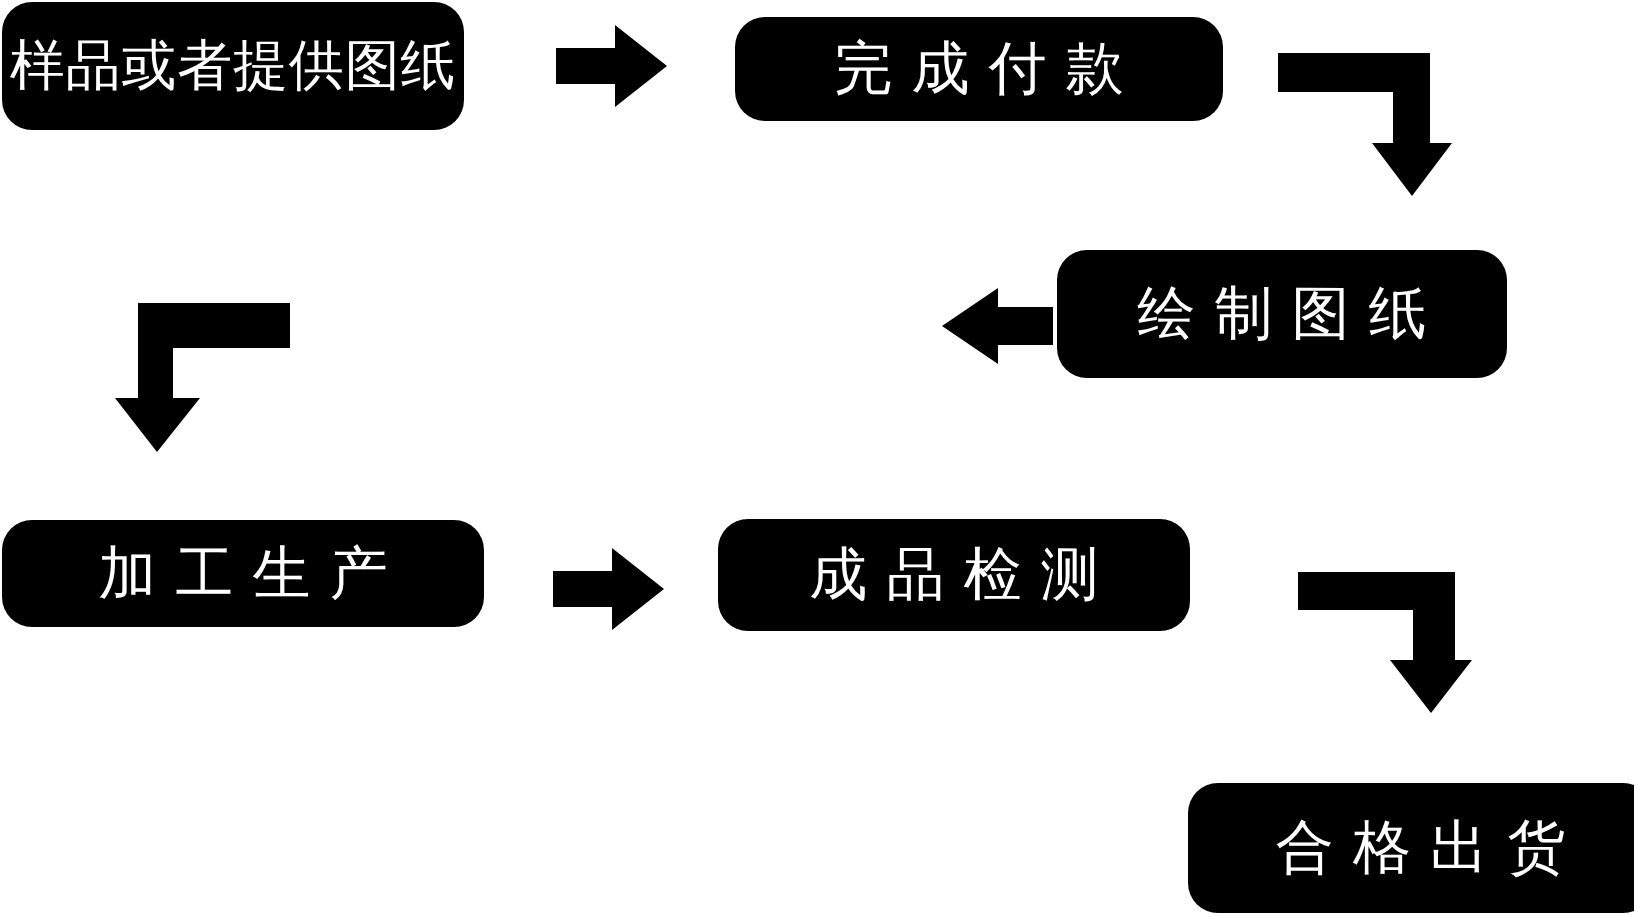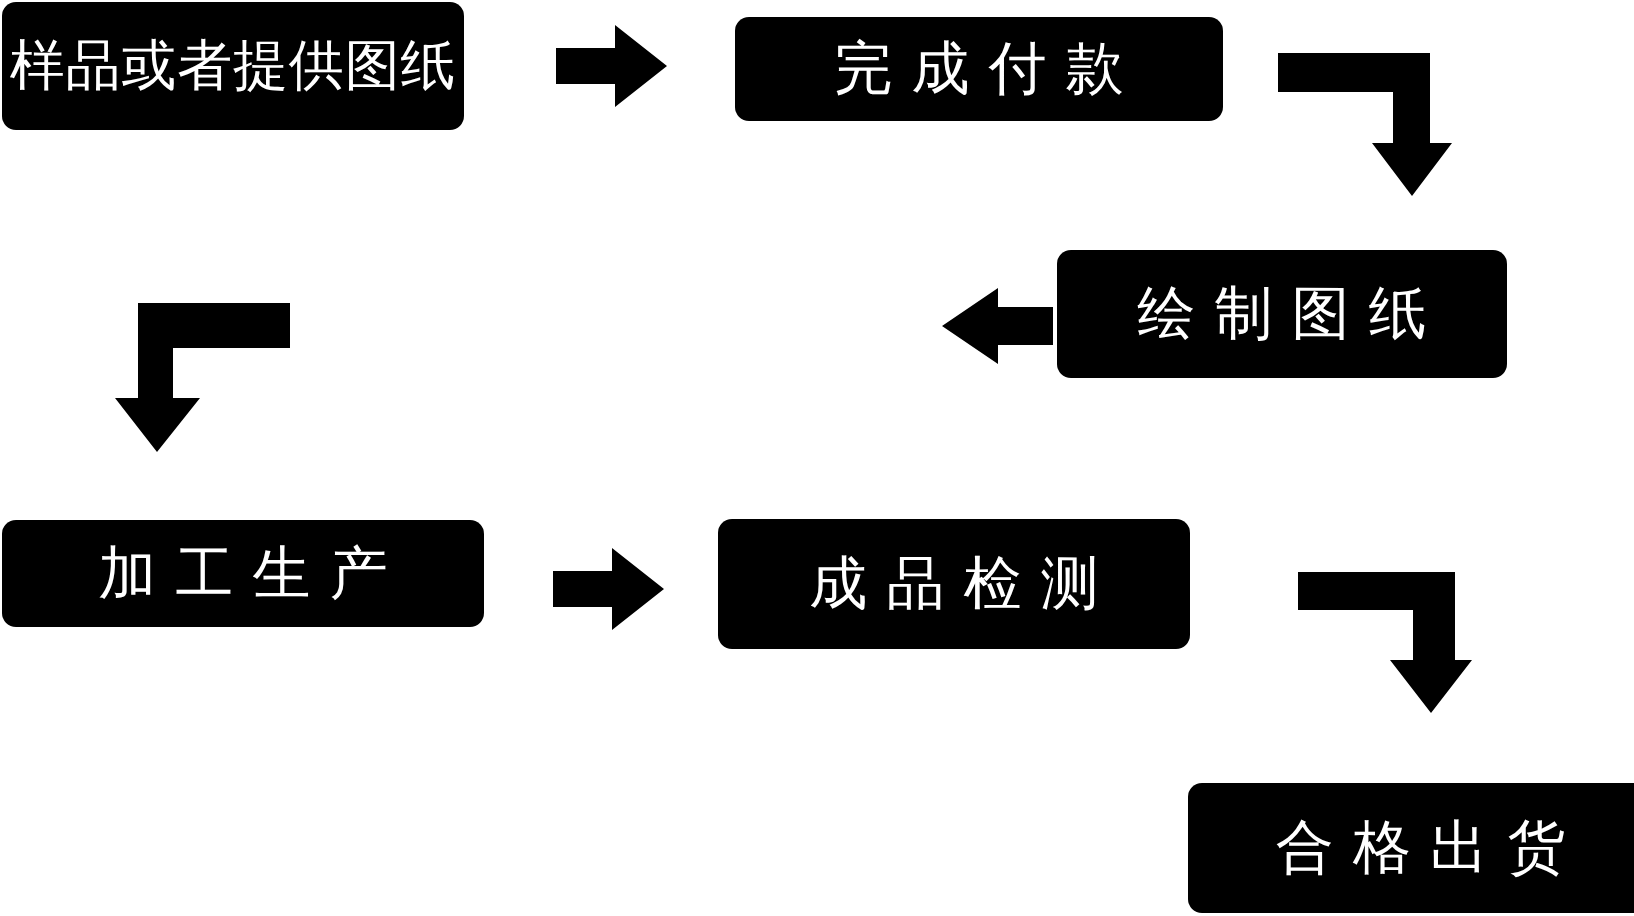--- a/index.html
+++ b/index.html
@@ -12,21 +12,21 @@
     width: 1634px;
     height: 916px;
     background: var(--bg, #ffffff);
     overflow: hidden;
     font-family: "DejaVu Sans", sans-serif;
   }
   .node {
     position: absolute;
     background: var(--node-fill, #000000);
     color: var(--node-text, #ffffff);
-    border-radius: 14px;
+    border-radius: 30px;
     display: flex;
     align-items: center;
     justify-content: center;
     text-align: center;
     font-weight: 500;
     white-space: nowrap;
     box-sizing: border-box;
   }
   .node--s8 {
     font-size: 55px;
@@ -89,21 +89,21 @@
   <div class="node node--s4" style="left:2px; top:520px; width:482px; height:107px;">
     <span>加工生产</span>
   </div>
 
   <span class="arrow" style="left:553px; top:548px;">
     <svg width="111" height="82" viewBox="0 0 111 82">
       <polygon points="0,23 59,23 59,0 111,41 59,82 59,59 0,59"></polygon>
     </svg>
   </span>
 
-  <div class="node node--s4" style="left:718px; top:519px; width:472px; height:130px;">
+  <div class="node node--s4" style="left:718px; top:519px; width:472px; height:112px;">
     <span>成品检测</span>
   </div>
 
   <span class="arrow" style="left:1298px; top:572px;">
     <svg width="174" height="141" viewBox="0 0 174 141">
       <polygon points="0,0 157,0 157,88 174,88 133,141 92,88 115,88 115,38 0,38"></polygon>
     </svg>
   </span>
 
   <div class="node node--s4" style="left:1188px; top:783px; width:465px; height:130px;">

